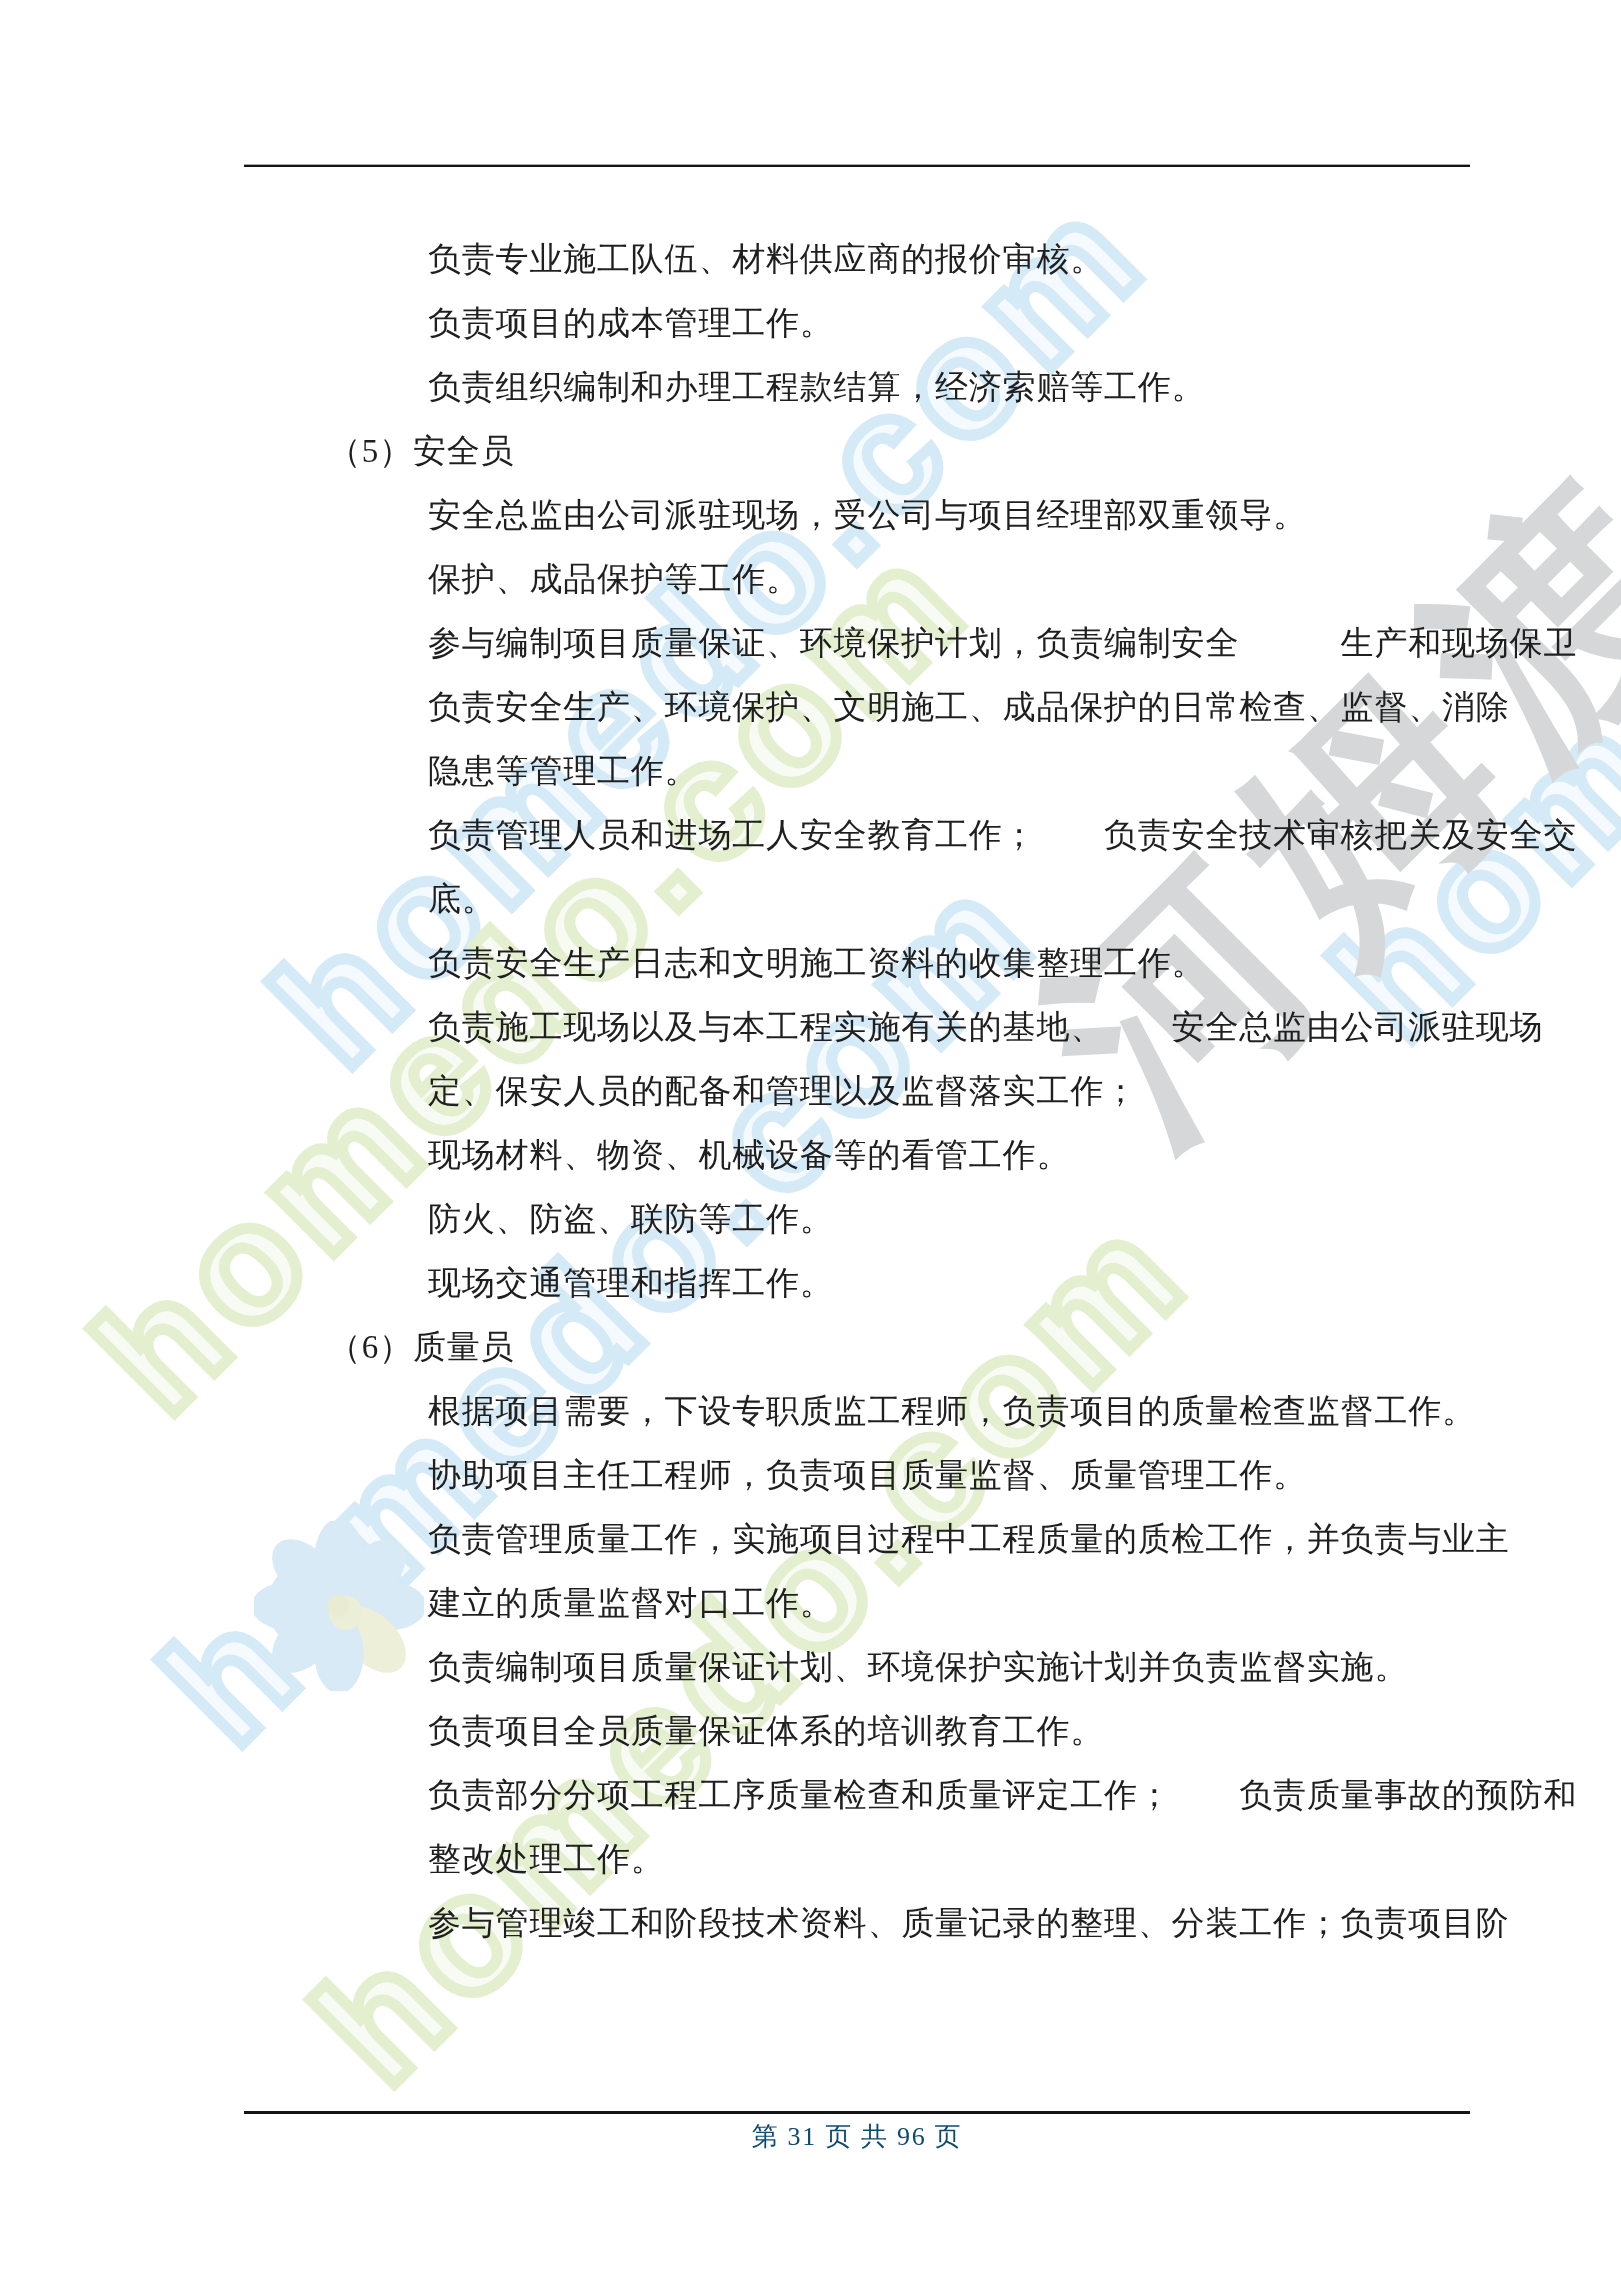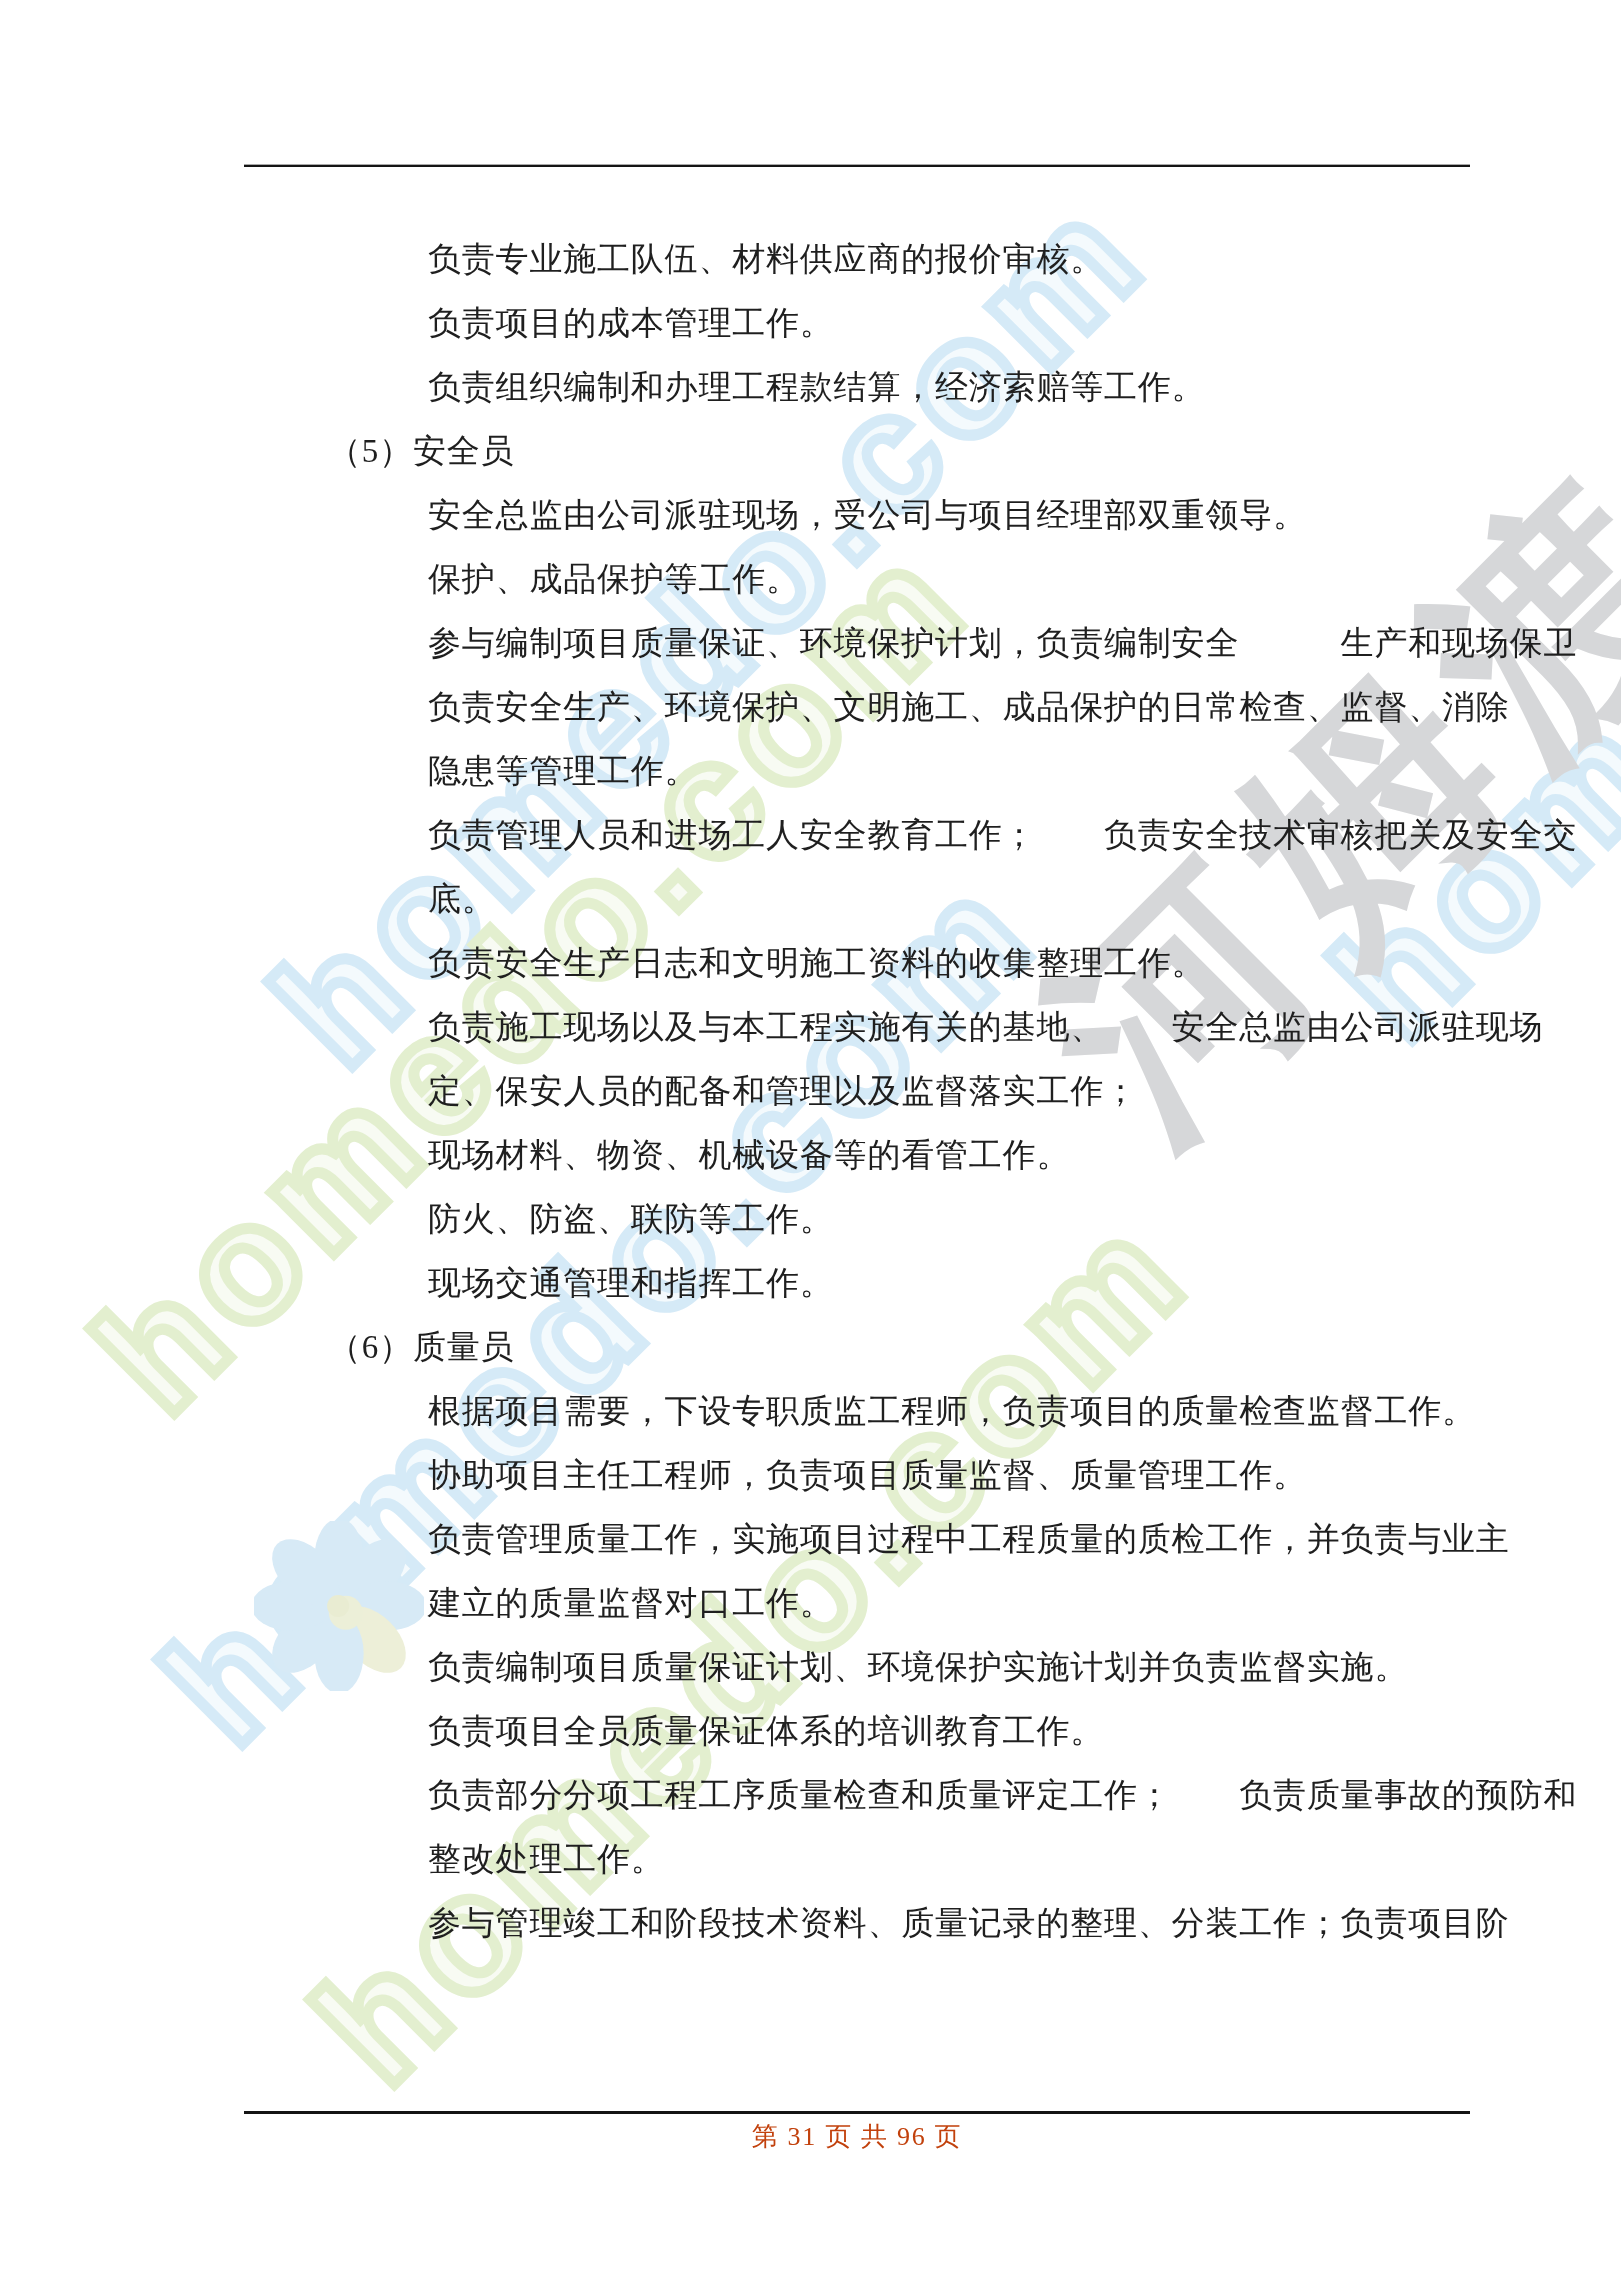--- a/index.html
+++ b/index.html
@@ -42,21 +42,21 @@
     font-size:33px;
     letter-spacing:0.8px;
     white-space:pre;
   }
   .line.body{padding-left:428px;}
   .line.section{padding-left:328px;}
   .line.section .stitle{}
   
   .footer-text{
     position:absolute;left:244px;top:2119px;width:1226px;z-index:2;
-    text-align:center;font-size:26px;letter-spacing:1.7px;color:#c2410c;
+    text-align:center;font-size:26px;letter-spacing:1.7px;color:#0c4a6e;
   }
 </style>
 </head>
 <body>
 
 <div class="page">
 
   <div class="wm-layer">
     <div class="wm wm-latin wm-cyan" style="left:246px;top:976px;">homedo.com</div>
     <div class="wm wm-latin wm-green" style="left:68px;top:1323px;">homedo.com</div>

